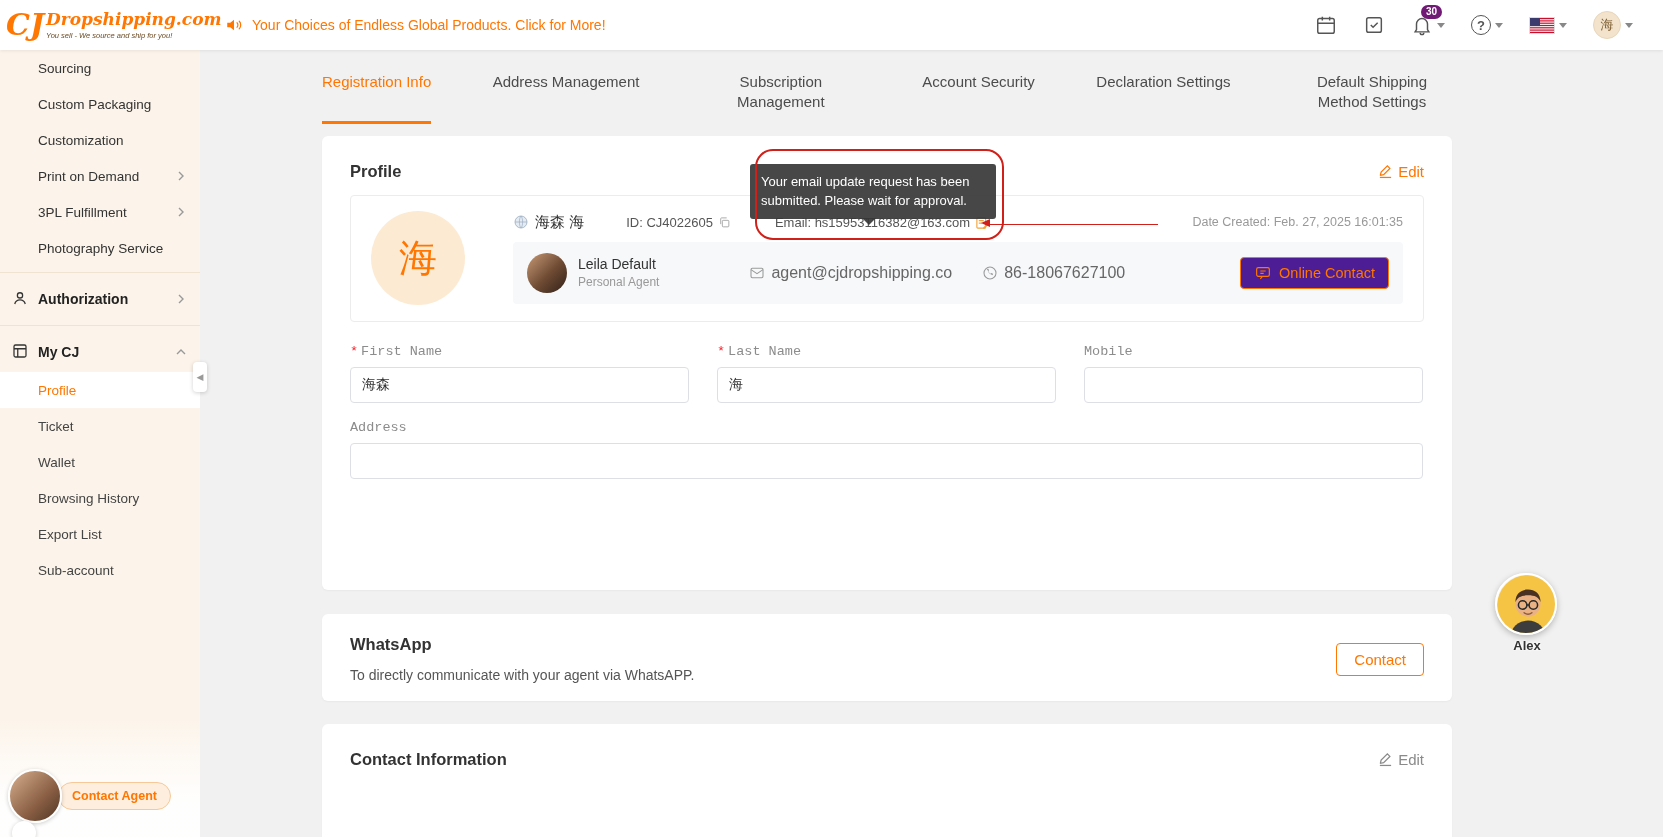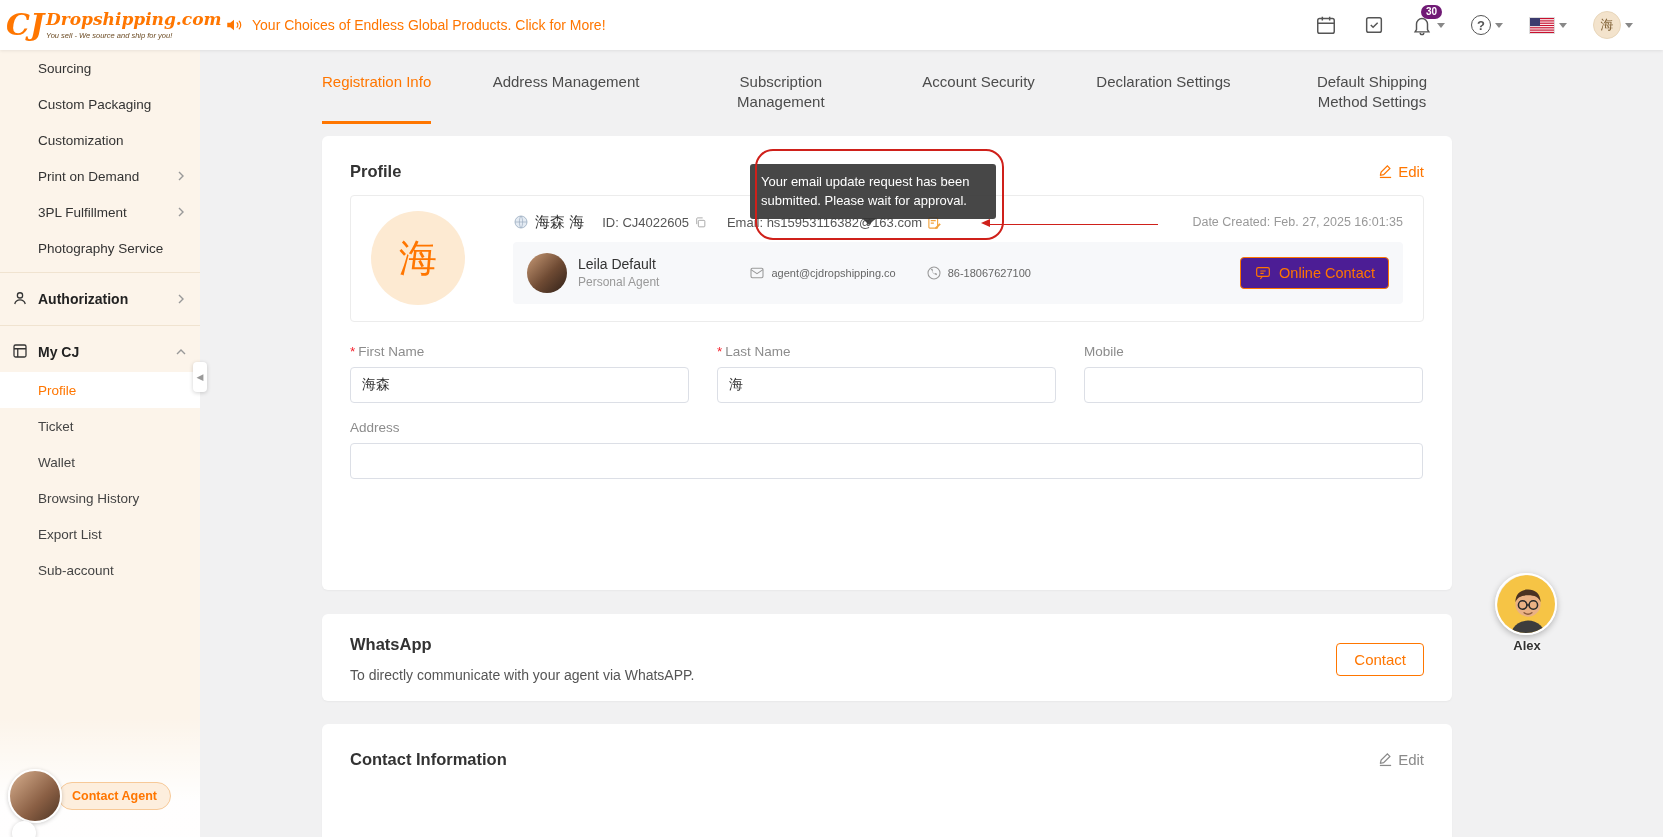--- a/index.html
+++ b/index.html
@@ -69,35 +69,35 @@
 
   .profile-card { margin-top:12px; height:454px; padding:26px 28px; position:relative; }
 
   .info-box { margin-top:14px; border:1px solid #ececec; border-radius:4px; height:127px; display:flex;
               align-items:center; padding:0 20px; }
   .big-avatar { width:94px; height:94px; border-radius:50%; background:#fdead2; color:#ff7600; font-size:38px;
                 display:flex; align-items:center; justify-content:center; flex:none; margin-right:48px; }
   .info-col { flex:1; }
   .user-row { display:flex; align-items:center; font-size:13px; color:#555; margin-bottom:10px; }
   .user-name { font-size:15px; color:#333; display:flex; align-items:center; gap:6px; margin-right:18px; }
-  .meta-item { display:flex; align-items:center; gap:5px; margin-right:20px; }
+  .meta-item { display:flex; align-items:center; gap:5px; margin-right:20px;margin-left:24px; }
   .date-created { margin-left:auto; color:#999; font-size:12.5px; }
   .agent-bar { background:#f7f8fa; border-radius:4px; height:62px; display:flex; align-items:center; padding:0 14px; }
   .leila-avatar { width:40px; height:40px; border-radius:50%; flex:none;
                   background:linear-gradient(135deg,#c99b77 0%, #6e4a33 55%, #2f2018 100%); }
   .agent-names { margin-left:11px; }
   .agent-name { font-size:14px; color:#333; }
   .agent-role { font-size:12px; color:#999; margin-top:3px; }
-  .agent-contact { display:flex; align-items:center; gap:6px; color:#666; font-size:11px; }
+  .agent-contact { display:flex; align-items:center; gap:6px; color:#666; font-size:16px; }
   .ml-90 { margin-left:90px; } .ml-30 { margin-left:30px; }
   .online-contact-btn { margin-left:auto; display:flex; align-items:center; gap:7px; border:1px solid #ff7600;
                         color:#ff7600; background:#4c1d95; font-size:14.5px; border-radius:4px; padding:7px 13px; cursor:pointer; }
 
   .form-area { margin-top:22px; }
-  .form-row { display:flex; gap:28px; margin-bottom:17px; }
+  .form-row { display:flex; gap:28px; margin-bottom:17px;font-family:Liberation Mono, monospace; }
   .field { width:339px; }
   .field.wide { width:1073px; }
   .field-label { font-size:13.5px; color:#8c8c8c; margin-bottom:8px; }
   .req { color:#f5222d; margin-right:3px; }
   .field input { width:100%; height:36px; border:1px solid #dcdfe6; border-radius:4px; padding:0 11px;
                  font-size:14px; color:#333; outline:none; font-family:inherit; background:#fff; }
 
   
   .email-tooltip { position:absolute; left:428px; top:28px; width:246px; background:rgba(55,55,55,.92); color:#fff;
                    font-size:13px; line-height:1.5; padding:8px 11px; border-radius:3px; z-index:8; }

